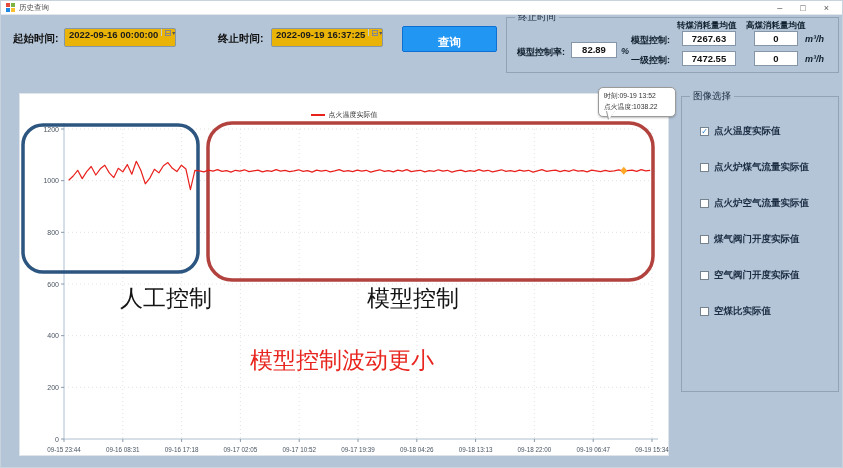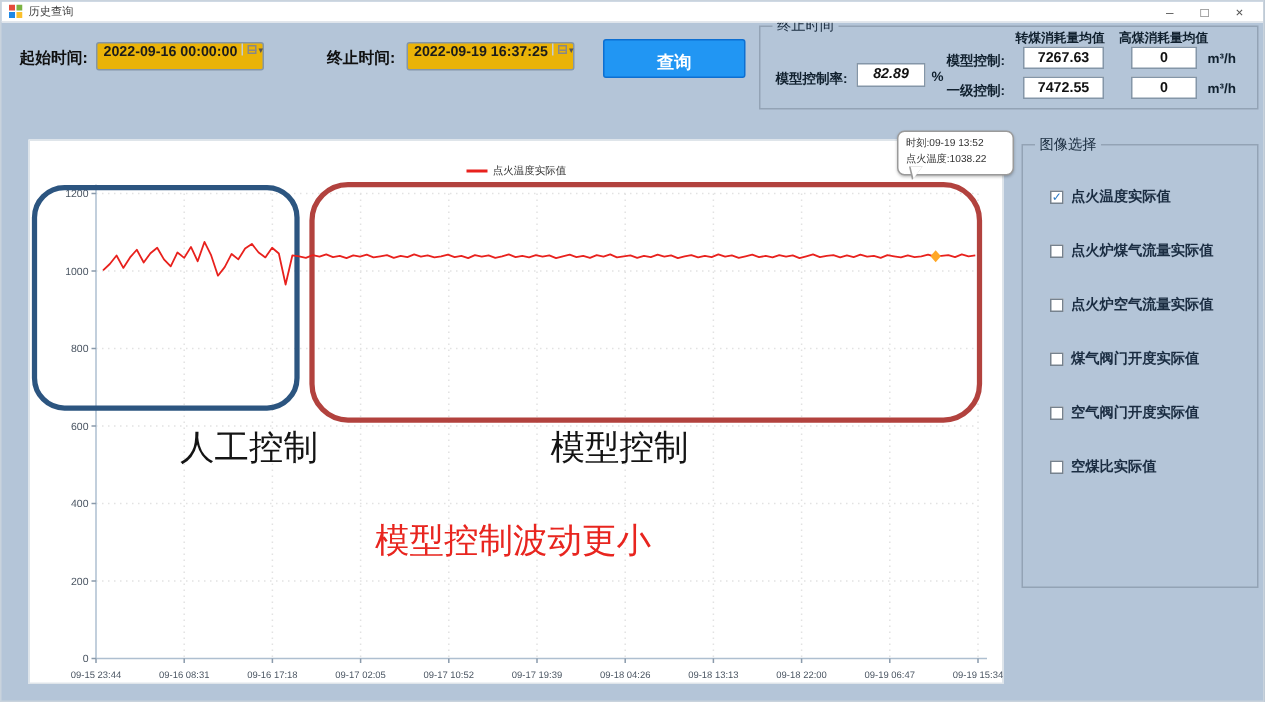--- a/index.html
+++ b/index.html
@@ -32,21 +32,21 @@
 
   
   .groupbox { position:absolute; border:1px solid #93a3b5; }
   .gb-title { position:absolute; top:-7px; left:8px; background:#b4c5d8; padding:0 3px;
               font-size:9.5px; color:#17293c; }
   .eval { left:505px; top:16px; width:333px; height:56px; }
   .ev-hdr { position:absolute; font-size:8.5px; font-weight:bold; color:#10202e; top:2px; }
   .ev-lbl { position:absolute; font-size:9px; font-weight:bold; color:#10202e; }
   .ev-box { position:absolute; background:#fff; border:1px solid #8496a8; font-size:9.5px;
             font-weight:bold; color:#111; text-align:center; }
-  .ev-unit { position:absolute; font-size:9px; font-weight:bold; color:#10202e; }
+  .ev-unit { position:absolute; font-size:9px; font-weight:bold; color:#10202e;font-style:italic; }
 
   
   .chart-panel { position:absolute; left:18px; top:92px; width:650px; height:363px;
                  background:#fff; border:1px solid #dfe5ea; }
   .legend { position:absolute; top:11px; left:0; right:0; text-align:center; z-index:2; }
   .legend-dash { display:inline-block; width:14px; height:2px; background:#e8211d;
                  vertical-align:middle; margin-right:4px; }
   .legend-text { font-size:7px; color:#333; vertical-align:middle; }
   #plot-svg { position:absolute; left:0; top:0; }
   .anno { position:absolute; font-size:23px; color:#141414; white-space:nowrap; z-index:3; }
@@ -108,21 +108,21 @@
       </span>
   </div>
   <div class="btn-blue query-btn">查询</div>
 
   <div class="groupbox eval">
     <span class="gb-title">终止时间</span>
     <span class="ev-hdr" style="left:170px;">转煤消耗量均值</span>
     <span class="ev-hdr" style="left:239px;">高煤消耗量均值</span>
 
     <span class="ev-lbl" style="left:10px; top:28px;">模型控制率:</span>
-    <div class="ev-box" style="left:64px; top:24px; width:46px; height:16px; line-height:14px;font-style:italic;">82.89</div>
+    <div class="ev-box" style="left:64px; top:24px; width:46px; height:16px; line-height:14px;">82.89</div>
     <span class="ev-unit" style="left:114px; top:28px;">%</span>
 
     <span class="ev-lbl" style="left:124px; top:16px;">模型控制:</span>
     <div class="ev-box" style="left:175px; top:13px; width:54px; height:15px; line-height:13px;">7267.63</div>
     <div class="ev-box" style="left:247px; top:13px; width:44px; height:15px; line-height:13px;">0</div>
     <span class="ev-unit" style="left:298px; top:16px;">m³/h</span>
 
     <span class="ev-lbl" style="left:124px; top:36px;">一级控制:</span>
     <div class="ev-box" style="left:175px; top:33px; width:54px; height:15px; line-height:13px;">7472.55</div>
     <div class="ev-box" style="left:247px; top:33px; width:44px; height:15px; line-height:13px;">0</div>

